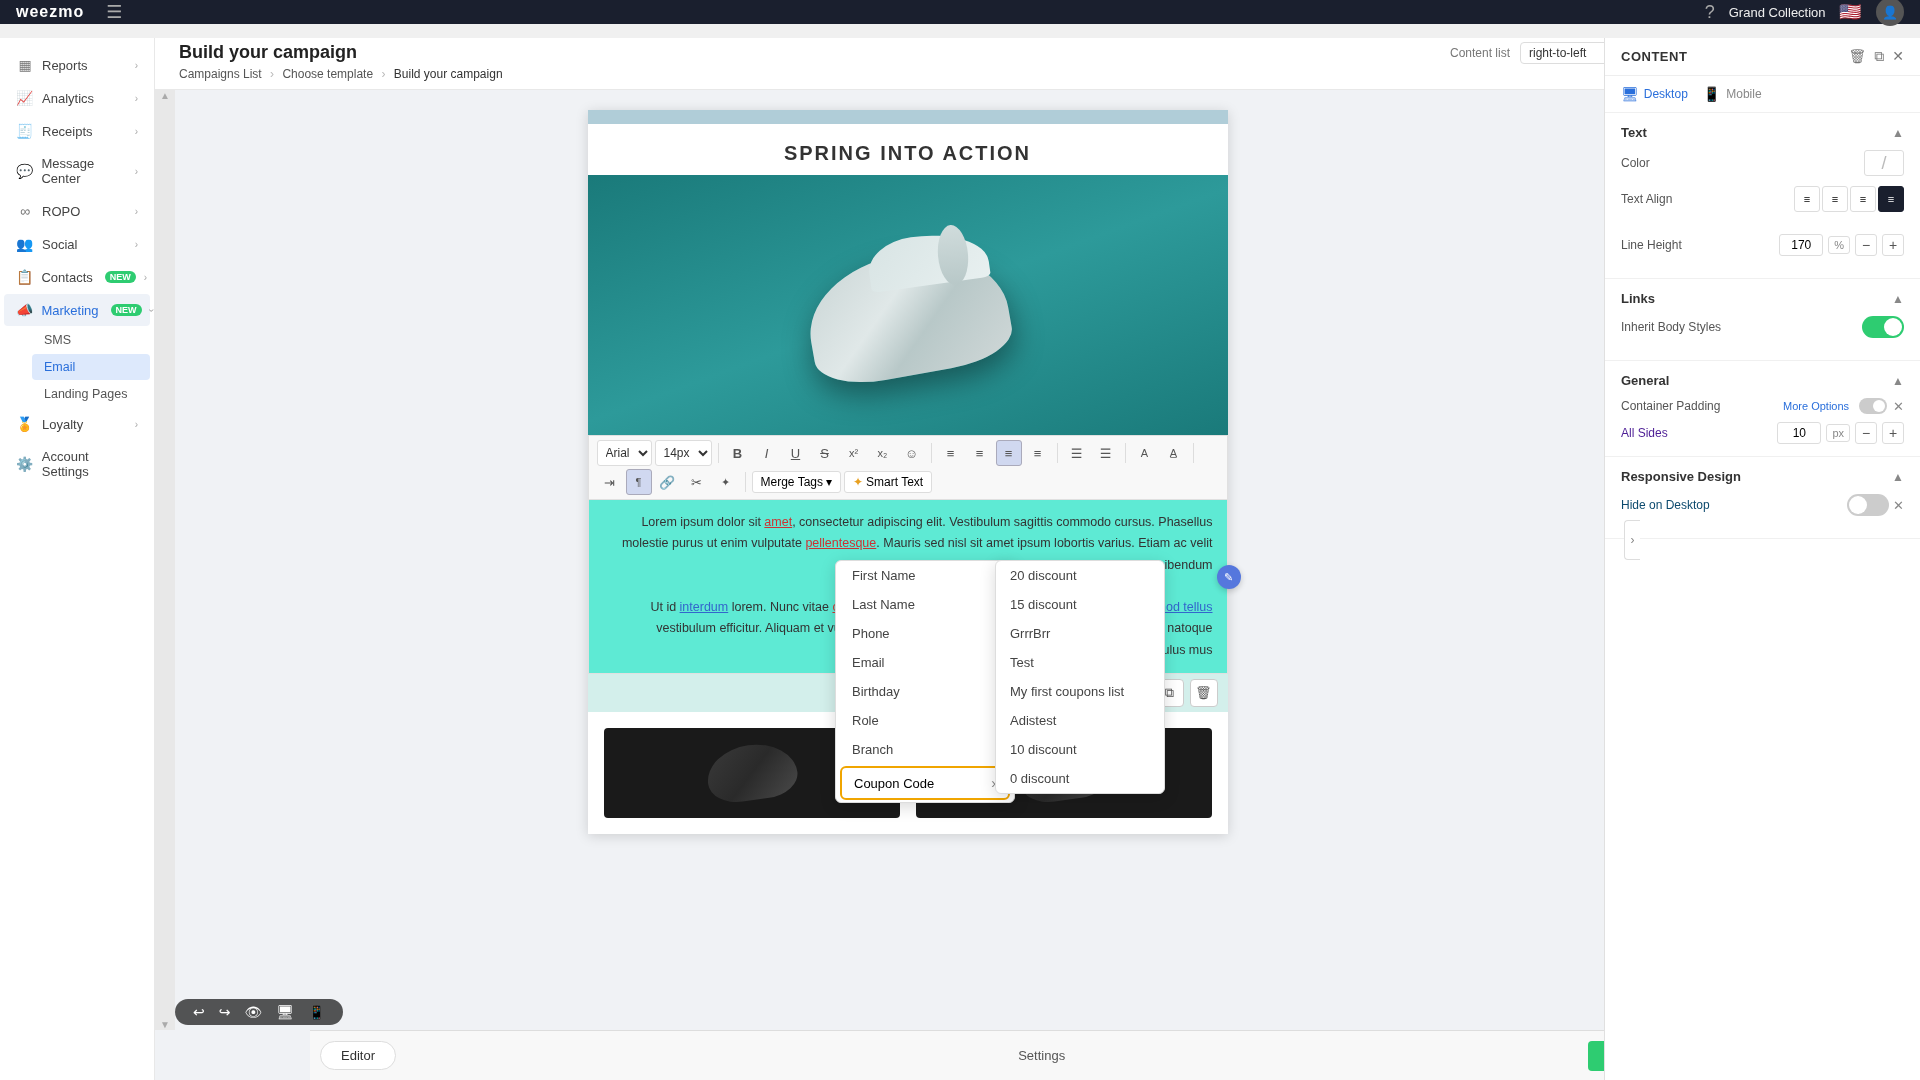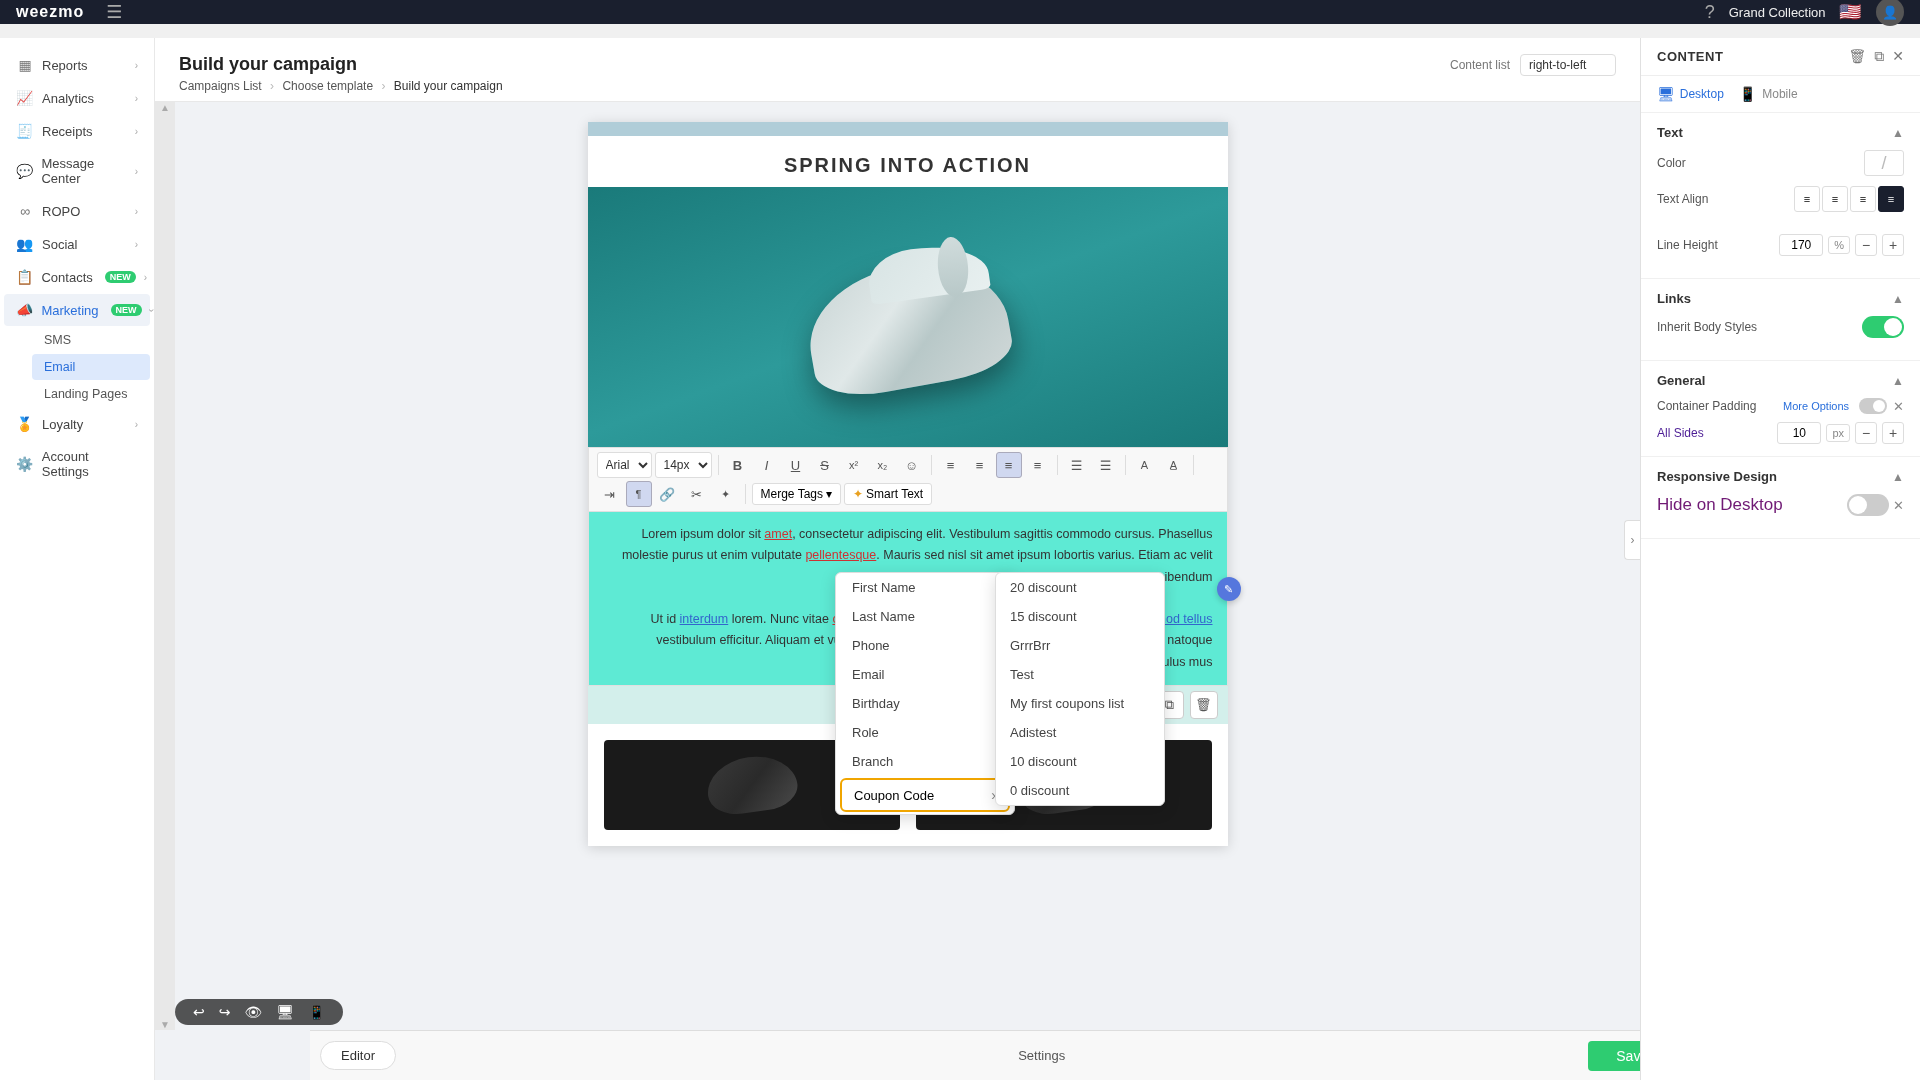--- a/index.html
+++ b/index.html
@@ -43,21 +43,21 @@
     }
     .sidebar-sub-item.active { background: #dde9fc; color: #2a6fdb; font-weight: 500; }
 
     
     #main {
       margin-top: 38px; margin-left: 155px; flex: 1; display: flex; flex-direction: column; height: calc(1080px - 38px); position: relative; background: #f0f2f5;
     }
 
     
     #page-header {
-      background: #fff; padding: 16px 24px 8px; border-bottom: 1px solid #e8e8e8;
+      background: #fff; padding: 4px 24px 8px; border-bottom: 1px solid #e8e8e8;
       display: flex; align-items: flex-start; justify-content: space-between;
     }
     #page-header .title { font-size: 18px; font-weight: 600; color: #222; margin-bottom: 4px; }
     #page-header .breadcrumb { font-size: 12px; color: #888; }
     #page-header .breadcrumb span { color: #555; }
     #page-header .breadcrumb .sep { margin: 0 5px; color: #bbb; }
     #page-header .right-options { display: flex; align-items: center; gap: 10px; font-size: 12px; color: #555; }
     #page-header .right-options select { border: 1px solid #ddd; border-radius: 4px; padding: 4px 24px 4px 8px; font-size: 12px; color: #333; background: #fff; appearance: none; cursor: pointer; }
     #page-header .content-text-label { font-size: 12px; color: #777; }
 
@@ -144,21 +144,21 @@
       background: #2ecc71; color: #fff; border: none; border-radius: 4px;
       padding: 7px 24px; font-size: 14px; font-weight: 500; cursor: pointer;
     }
     #next-btn {
       background: #27ae60; color: #fff; border: none; border-radius: 4px;
       padding: 7px 24px; font-size: 14px; font-weight: 500; cursor: pointer;
     }
 
     
     #right-panel {
-      position: fixed; top: 38px; right: 0; bottom: 0; width: 280px;
+      position: fixed; top: 38px; right: 0; bottom: 0; width: 316px;
       background: #fff; border-left: 1px solid #e0e0e0; overflow-y: auto; z-index: 80;
     }
     #right-panel-header {
       display: flex; align-items: center; justify-content: space-between;
       padding: 12px 16px; border-bottom: 1px solid #eee;
     }
     #right-panel-header .title { font-size: 13px; font-weight: 700; color: #333; letter-spacing: 0.5px; }
 
     .panel-section { padding: 12px 16px; border-bottom: 1px solid #f0f0f0; }
     .panel-section-title { font-size: 13px; font-weight: 600; color: #333; margin-bottom: 10px; display: flex; justify-content: space-between; align-items: center; }
@@ -571,21 +571,21 @@
     </div>
   </div>
 
   <div class="panel-section" style="padding:12px 16px;">
     <div class="panel-section-title" style="font-size:13px;font-weight:600;color:#333;margin-bottom:10px;display:flex;justify-content:space-between;align-items:center;">
       <span>Responsive Design</span>
       <span style="font-size:12px;color:#888;cursor:pointer;">▲</span>
     </div>
 
     <div class="panel-row" style="display:flex;align-items:center;justify-content:space-between;">
-      <span class="panel-label" style="font-size:17px;color:#701a75;">Hide on Desktop</span>
+      <span class="panel-label" style="font-size:12px;color:#0c4a6e;">Hide on Desktop</span>
       <div style="display:flex;align-items:center;gap:4px;">
         <div style="width:42px;height:22px;background:#ccc;border-radius:11px;position:relative;cursor:pointer;">
           <div style="position:absolute;width:18px;height:18px;left:2px;top:2px;background:#fff;border-radius:50%;"></div>
         </div>
         <span style="font-size:13px;color:#888;cursor:pointer;">✕</span>
       </div>
     </div>
   </div>
 
 </div>

